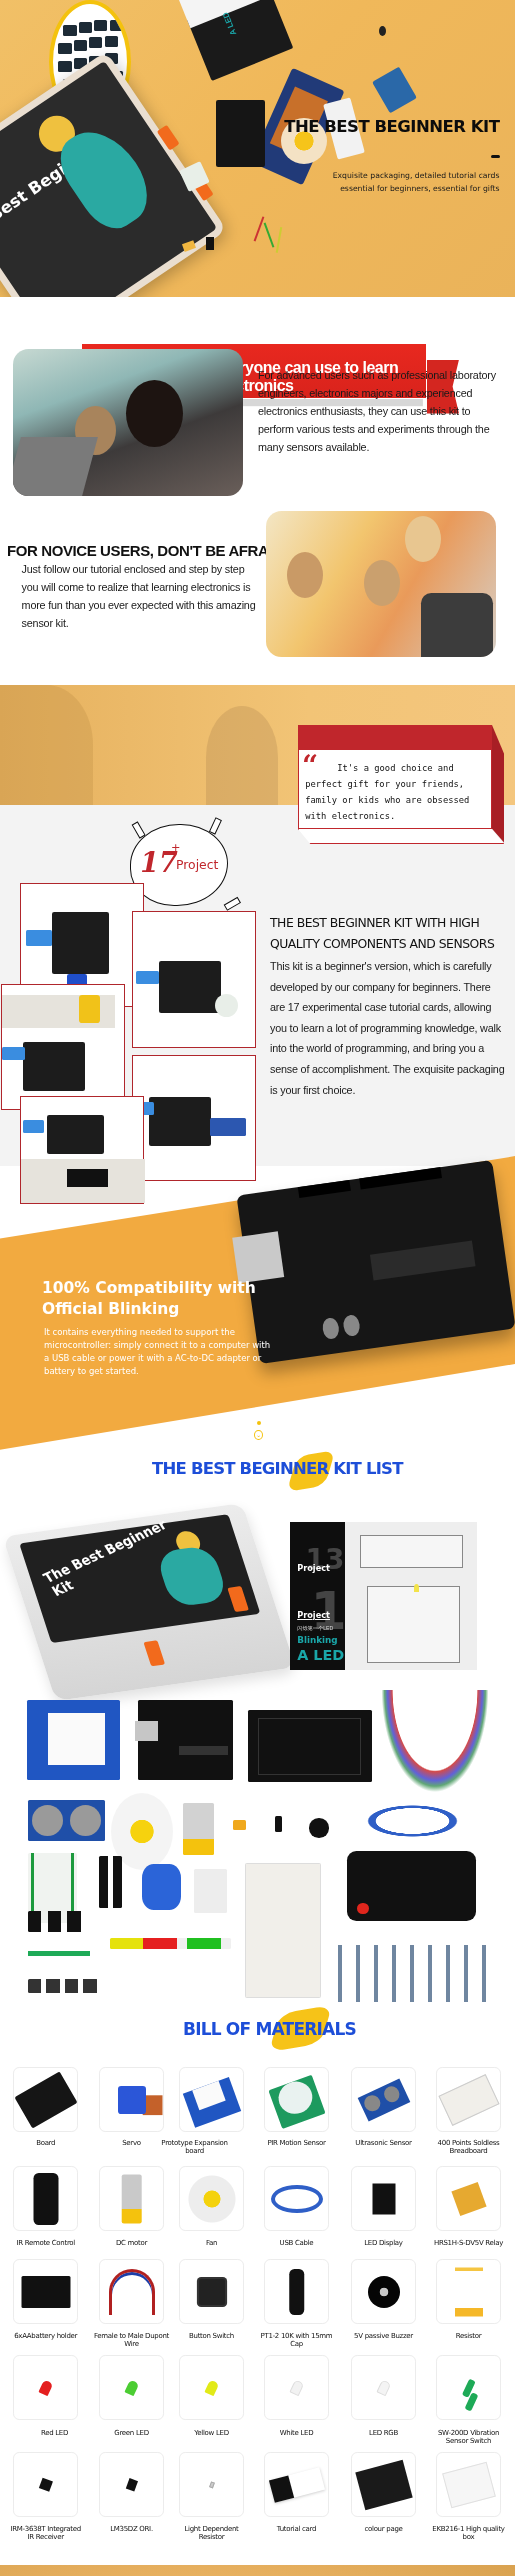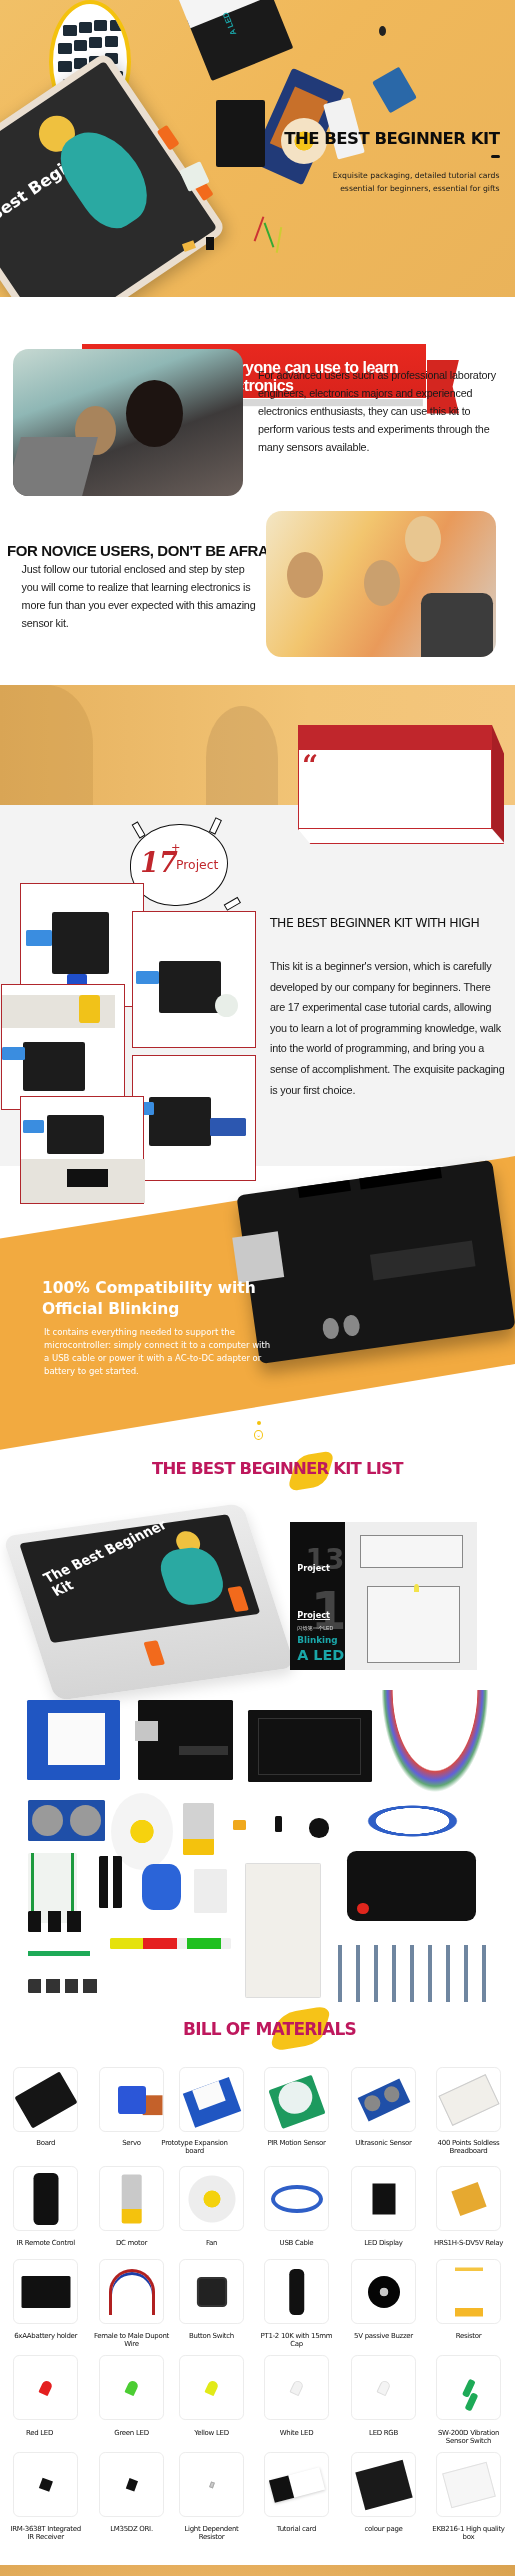--- a/index.html
+++ b/index.html
@@ -8,21 +8,21 @@
 .sec{position:absolute;left:0;width:515px;overflow:hidden}
 
 #hero{top:0;height:297px;background:linear-gradient(135deg,#f1c067 0%,#f0b85a 45%,#eab35a 100%)}
 .hero-box{left:-31px;top:93px;width:216px;height:216px;background:#2b2b2b;border:7.2px solid #e9ded0;border-radius:11.3px;transform:rotate(-34deg);box-shadow:0 5.2px 15.5px rgba(0,0,0,.25)}
 .hero-box .lbl{position:absolute;left:20.6px;top:57px;color:#fff;font-weight:bold;font-size:16.5px;font-family:"DejaVu Sans",sans-serif}
 .hero-box .sun{position:absolute;right:62px;top:15.5px;width:36px;height:36px;border-radius:50%;background:#efc13f}
 .hero-box .teal{position:absolute;right:31px;top:46px;width:67px;height:103px;background:#2aa9a2;border-radius:40% 60% 50% 40%}
 .hero-box .clip{position:absolute;width:11.3px;height:23px;background:#f26a1c;border-radius:2.1px}
 .bubble{left:49px;top:0;width:82px;height:124px;border-radius:50%;background:#fff;border:4.1px solid #f4c20d;overflow:hidden}
 .bubble .cell{position:absolute;width:13.4px;height:11.3px;background:#1d2b36;border-radius:1.5px}
-.hero-title{right:15.5px;top:129px;font-family:"DejaVu Sans",sans-serif;font-weight:bold;font-size:16.5px;letter-spacing:-0.5px;color:#0c0c0c}
+.hero-title{right:15.5px;top:117px;font-family:"DejaVu Sans",sans-serif;font-weight:bold;font-size:16.5px;letter-spacing:-0.5px;color:#0c0c0c}
 .hero-dash{right:15.5px;top:155px;width:8.2px;height:3.1px;border-radius:1.5px;background:#111}
 .hero-sub{right:15.5px;top:169px;text-align:right;font-family:"DejaVu Sans",sans-serif;font-size:7.7px;line-height:13.4px;color:#1a1a1a}
 
 .ribbon{left:57px;top:343px;width:402px;height:80px}
 .rib-main{position:absolute;left:24px;top:0;width:346px;height:56px;background:linear-gradient(#e8281f,#d9231c);border:1px solid #fff;box-shadow:0 11.3px 0 -4.1px #d7d7d7}
 .rib-tail{position:absolute;top:16.5px;width:32px;height:54px;background:#d42620}
 .rib-tail.l{left:0;clip-path:polygon(0 0,100% 0,100% 100%,0 100%,20% 50%)}
 .rib-tail.r{right:0;clip-path:polygon(0 0,100% 0,80% 50%,100% 100%,0 100%)}
 .rib-text{position:absolute;left:24px;top:15.5px;width:346px;text-align:center;color:#fff;font-weight:bold;font-size:16px;letter-spacing:-0.5px;font-family:"Liberation Sans",sans-serif}
 
@@ -56,21 +56,21 @@
 .diag{left:0;top:1133px;width:515px;height:330px;background:#f2aa40;clip-path:polygon(0 32%,100% 7%,100% 70%,0 96%)}
 .ard{left:247px;top:1177px;width:258px;height:170px;background:#161616;border-radius:7.2px;transform:rotate(-8deg);box-shadow:0 10.3px 15.5px rgba(0,0,0,.3)}
 .ard .chip{position:absolute;left:124px;top:77px;width:103px;height:26px;background:#2b2b2b}
 .ard .usbp{position:absolute;left:-10.3px;top:41px;width:46px;height:46px;background:#c9c9c9}
 .ard .hdr{position:absolute;top:0;height:11.3px;background:#000}
 .h-compat{left:42px;top:1278px;color:#fff;font-size:15.5px;line-height:20.6px;font-family:"DejaVu Sans",sans-serif}
 .txt-compat{left:44px;top:1326px;width:227px;color:#fff;font-size:8.5px;line-height:13px;font-family:"DejaVu Sans",sans-serif}
 .dot{left:257px;top:1421px;width:4.1px;height:4.1px;border-radius:50%;background:#f4c20d}
 .chev{left:254px;top:1430px;width:9.3px;height:10.3px;border:1px solid #f4c20d;border-radius:50%;color:#f4c20d;font-size:5.7px;text-align:center;line-height:8.2px}
 
-.brush-h{position:absolute;font-family:"DejaVu Sans",sans-serif;font-weight:bold;letter-spacing:-0.8px;color:#be185d;z-index:2}
+.brush-h{position:absolute;font-family:"DejaVu Sans",sans-serif;font-weight:bold;letter-spacing:-0.8px;color:#1d4ed8;z-index:2}
 .brush{position:absolute;background:#f5c00c;transform:skewX(-25deg) rotate(-10deg);border-radius:30%;opacity:.95;z-index:1}
 
 .kitbox{left:28px;top:1517px;width:242px;height:170px;border-radius:12.4px;background:linear-gradient(180deg,#ececec,#d5d5d5);transform:rotate(-8deg) skewX(10deg);box-shadow:0 6.2px 12.4px rgba(0,0,0,.12)}
 .kitbox .lid{position:absolute;left:14.4px;top:9.3px;width:211px;height:103px;background:#202020;border-radius:4.1px}
 .kitbox .lid span{position:absolute;left:12.4px;top:11.3px;color:#fff;font-weight:bold;font-size:13.4px;font-family:"DejaVu Sans",sans-serif;transform:rotate(-16deg)}
 .kitbox .clip{position:absolute;width:14.4px;height:25px;background:#f26a1c;border-radius:2.1px}
 .tcard{left:290px;top:1522px;width:187px;height:148px;background:#eeeeee}
 .tcard .blk{position:absolute;left:0;top:0;width:55px;height:100%;background:#0e0e0e}
 .tcard .big{position:absolute;color:#444;font-size:28px;font-weight:bold;font-family:"DejaVu Sans",sans-serif}
 .tcard .pj{position:absolute;left:7.2px;color:#fff;font-weight:bold;font-size:8.2px;font-family:"DejaVu Sans",sans-serif}
@@ -171,20 +171,21 @@
   <div class="abs" style="left:0;top:0;width:93px;height:120px;background:rgba(180,130,60,.25);border-radius:0 50% 0 0"></div>
   <div class="abs" style="left:206px;top:20.6px;width:72px;height:103px;background:rgba(160,120,70,.25);border-radius:50% 50% 0 0"></div>
 </section>
 <section class="sec" id="gray1"></section>
 <div class="abs qbox">
   <div class="top"></div>
   <div class="side"></div>
   <div class="body"></div>
   <div class="bot"></div>
   <div class="qmark">“</div>
+  <div class="qtext">It's a good choice and perfect gift for your friends, family or kids who are obsessed with electronics.</div>
 </div>
 
 <div class="abs cloud">
   <span class="n">17</span>
   <span class="p" style="top:15.5px;left:40px;font-size:11.3px">+</span>
   <span class="p">Project</span>
 </div>
 <div class="spark" style="left:135px;top:822px;transform:rotate(-30deg)"></div>
 <div class="spark" style="left:212px;top:818px;transform:rotate(25deg)"></div>
 <div class="spark" style="left:229px;top:896px;transform:rotate(60deg)"></div>
@@ -212,20 +213,21 @@
 </div>
 <div class="pframe" style="left:19.6px;top:1096px;width:124px;height:108px">
   <div class="board" style="left:26px;top:18px;width:57px;height:39px"></div>
     <div class="usb" style="left:2.6px;top:23px;width:20.6px;height:13px"></div>
   <div style="position:absolute;left:0;top:62px;width:124px;height:44px;background:#e6e3dc"></div>
   <div style="position:absolute;left:46px;top:72px;width:41px;height:18px;background:#111"></div>
 </div>
 
 <h3 class="abs h-hq">
   <div>THE BEST BEGINNER KIT WITH HIGH</div>
+  <div>QUALITY COMPONENTS AND SENSORS</div>
 </h3>
 <p class="abs txt-hq">This kit is a beginner's version, which is carefully developed by our company for beginners. There are 17 experimental case tutorial cards, allowing you to learn a lot of programming knowledge, walk into the world of programming, and bring you a sense of accomplishment. The exquisite packaging is your first choice.</p>
 
 <div class="abs diag"></div>
 <div class="abs ard">
   <div class="hdr" style="left:62px;width:52px"></div>
     <div class="hdr" style="left:124px;width:82px"></div>
   <div class="usbp"></div>
     <div class="chip"></div>
   <div style="position:absolute;left:67px;top:134px;width:15.5px;height:20.6px;background:#888;border-radius:50%"></div>
@@ -417,21 +419,21 @@
       <div class="ic">
         <div style="width:28px;height:49px;background:linear-gradient(#f5c542 0 8%,#fff 8% 82%,#f5b829 82%)"></div>
       </div>
     </div>
     <div class="bom-label" style="left: 430px; top: 2332px;">Resistor</div>
     <div class="bom-card" style="left: 13.4px; top: 2355px;">
       <div class="ic">
         <div style="width:10.3px;height:14.4px;background:#e41f1f;border-radius:5.2px 5.2px 1px 1px;transform:rotate(25deg)"></div>
       </div>
     </div>
-    <div class="bom-label" style="left: 1px; top: 2429px;">Red LED</div>
+    <div class="bom-label" style="left: 16px; top: 2429px;">Red LED</div>
     <div class="bom-card" style="left: 99px; top: 2355px;">
       <div class="ic">
         <div style="width:10.3px;height:14.4px;background:#4ccd33;border-radius:5.2px 5.2px 1px 1px;transform:rotate(25deg)"></div>
       </div>
     </div>
     <div class="bom-label" style="left: 93px; top: 2429px;">Green LED</div>
     <div class="bom-card" style="left: 179px; top: 2355px;">
       <div class="ic">
         <div style="width:10.3px;height:14.4px;background:#e2ea18;border-radius:5.2px 5.2px 1px 1px;transform:rotate(25deg)"></div>
       </div>

